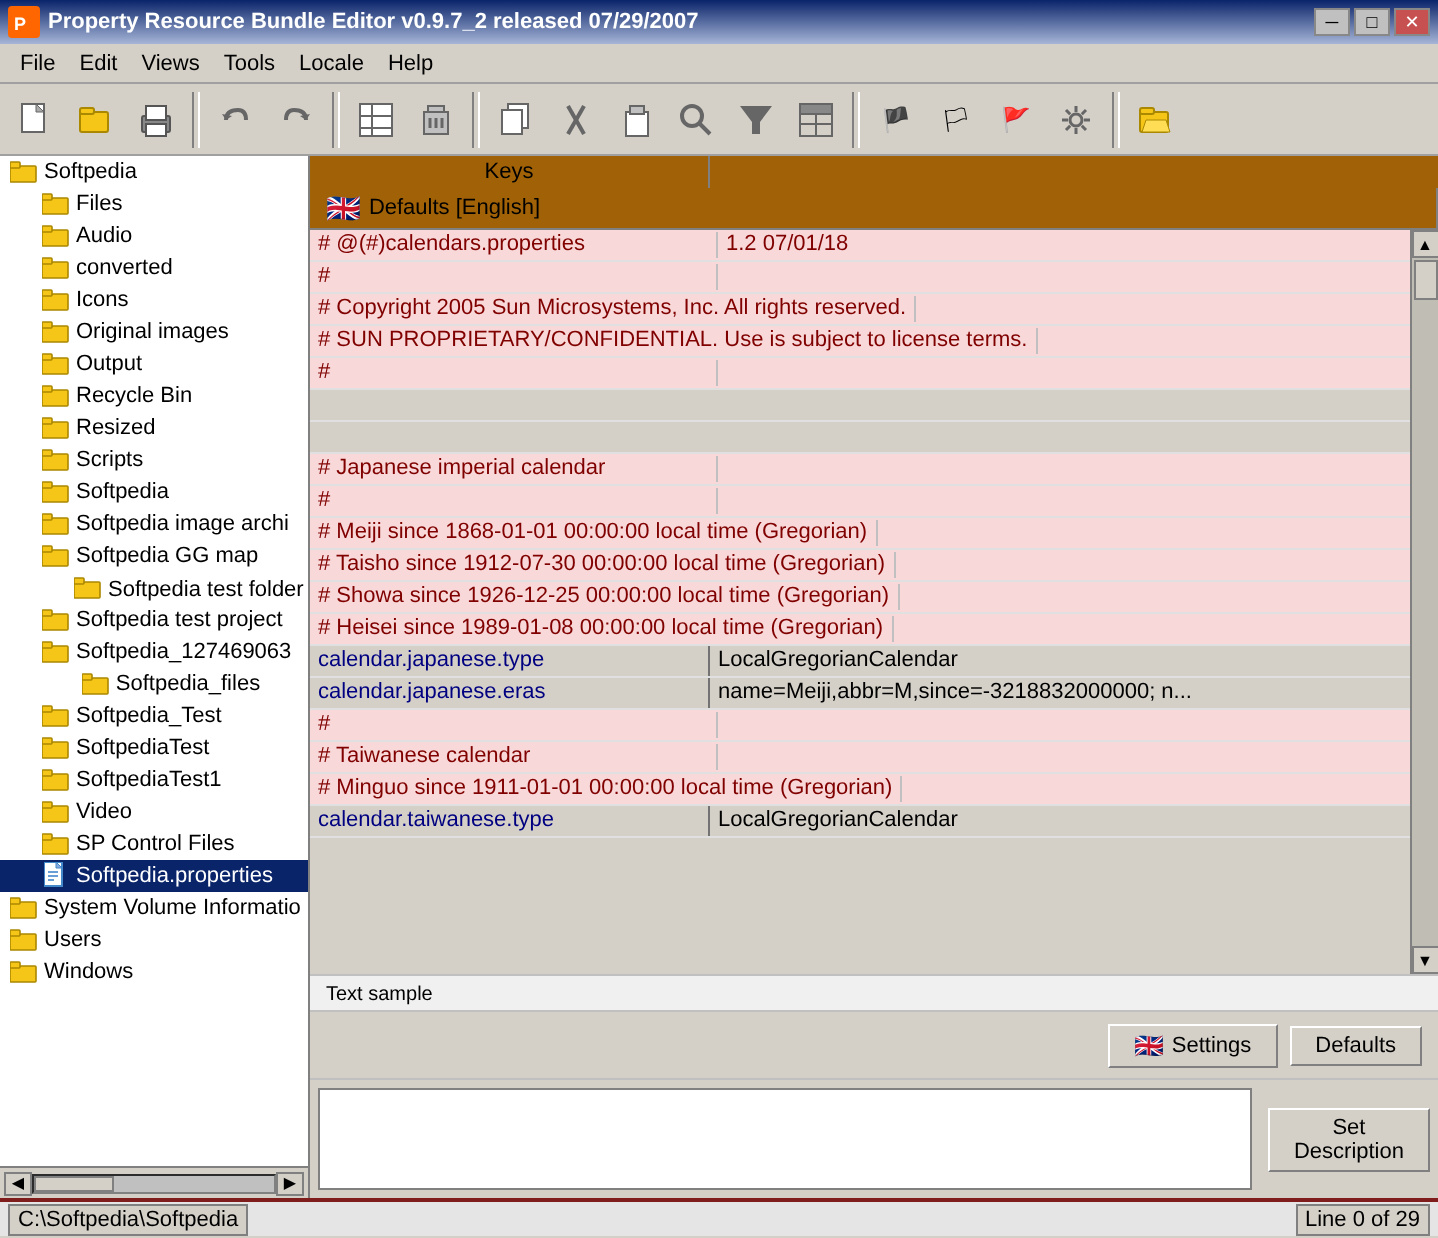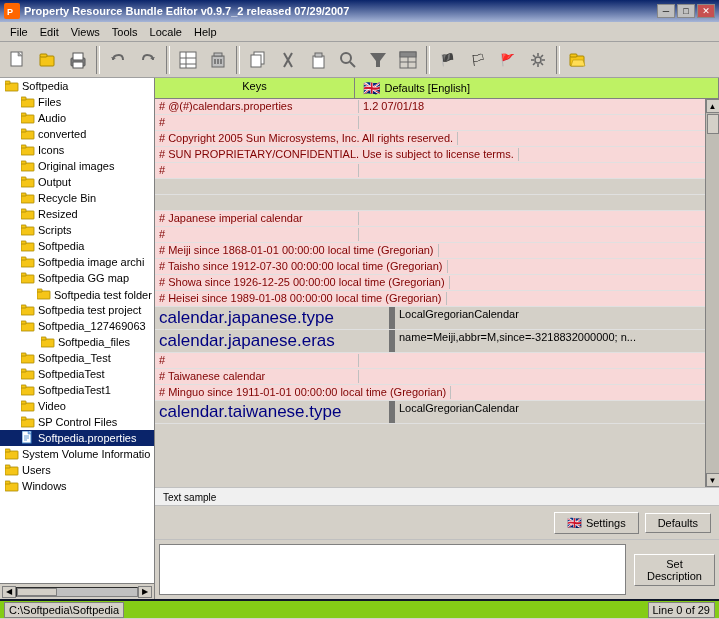--- a/index.html
+++ b/index.html
@@ -98,22 +98,23 @@
     
     #right-panel {
       flex: 1;
       display: flex;
       flex-direction: column;
       overflow: hidden;
     }
 
     #table-header {
       display: flex;
-      background: #bef264;
+      background: #a16207;
       border-bottom: 1px solid #808080;
+      flex-direction: column;
     }
     .th-cell {
       padding: 2px 8px;
       border-right: 1px solid #808080;
       font-size: 11px;
       text-align: center;
     }
     .th-keys { width: 200px; }
     .th-defaults { flex: 1; display: flex; align-items: center; gap: 4px; }
 
@@ -126,24 +127,24 @@
     #table-body::-webkit-scrollbar-track { background: #d4d0c8; }
     #table-body::-webkit-scrollbar-thumb { background: #a0a0a0; border: 1px solid #808080; }
 
     .tr {
       display: flex;
       border-bottom: 1px solid #e0e0e0;
       min-height: 16px;
     }
     .tr.comment { background: #f8d8d8; }
     .td-key {
-      width: 240px;
+      width: 200px;
       padding: 1px 4px;
-      border-right: 6px solid #737373;
-      font-size: 17px;
+      border-right: 1px solid #737373;
+      font-size: 11px;
       color: #000080;
       flex-shrink: 0;
     }
     .td-val {
       flex: 1;
       padding: 1px 4px;
       font-size: 11px;
     }
 
     
@@ -193,22 +194,22 @@
       padding: 2px;
       resize: none;
     }
     #desc-btn-area {
       display: flex; align-items: center; padding: 4px;
     }
 
     
     #status-bar {
       height: 19px;
-      background: #84cc16;
-      border-top: 2px solid #0f172a;
+      background: #e5e5e5;
+      border-top: 2px solid #7f1d1d;
       display: flex;
       align-items: center;
       justify-content: space-between;
       padding: 0 4px;
       font-size: 11px;
     }
     #status-bar .status-left { border: 1px solid #808080; padding: 1px 4px; background: #d4d0c8; }
     #status-bar .status-right { border: 1px solid #808080; padding: 1px 4px; background: #d4d0c8; }
 
     

